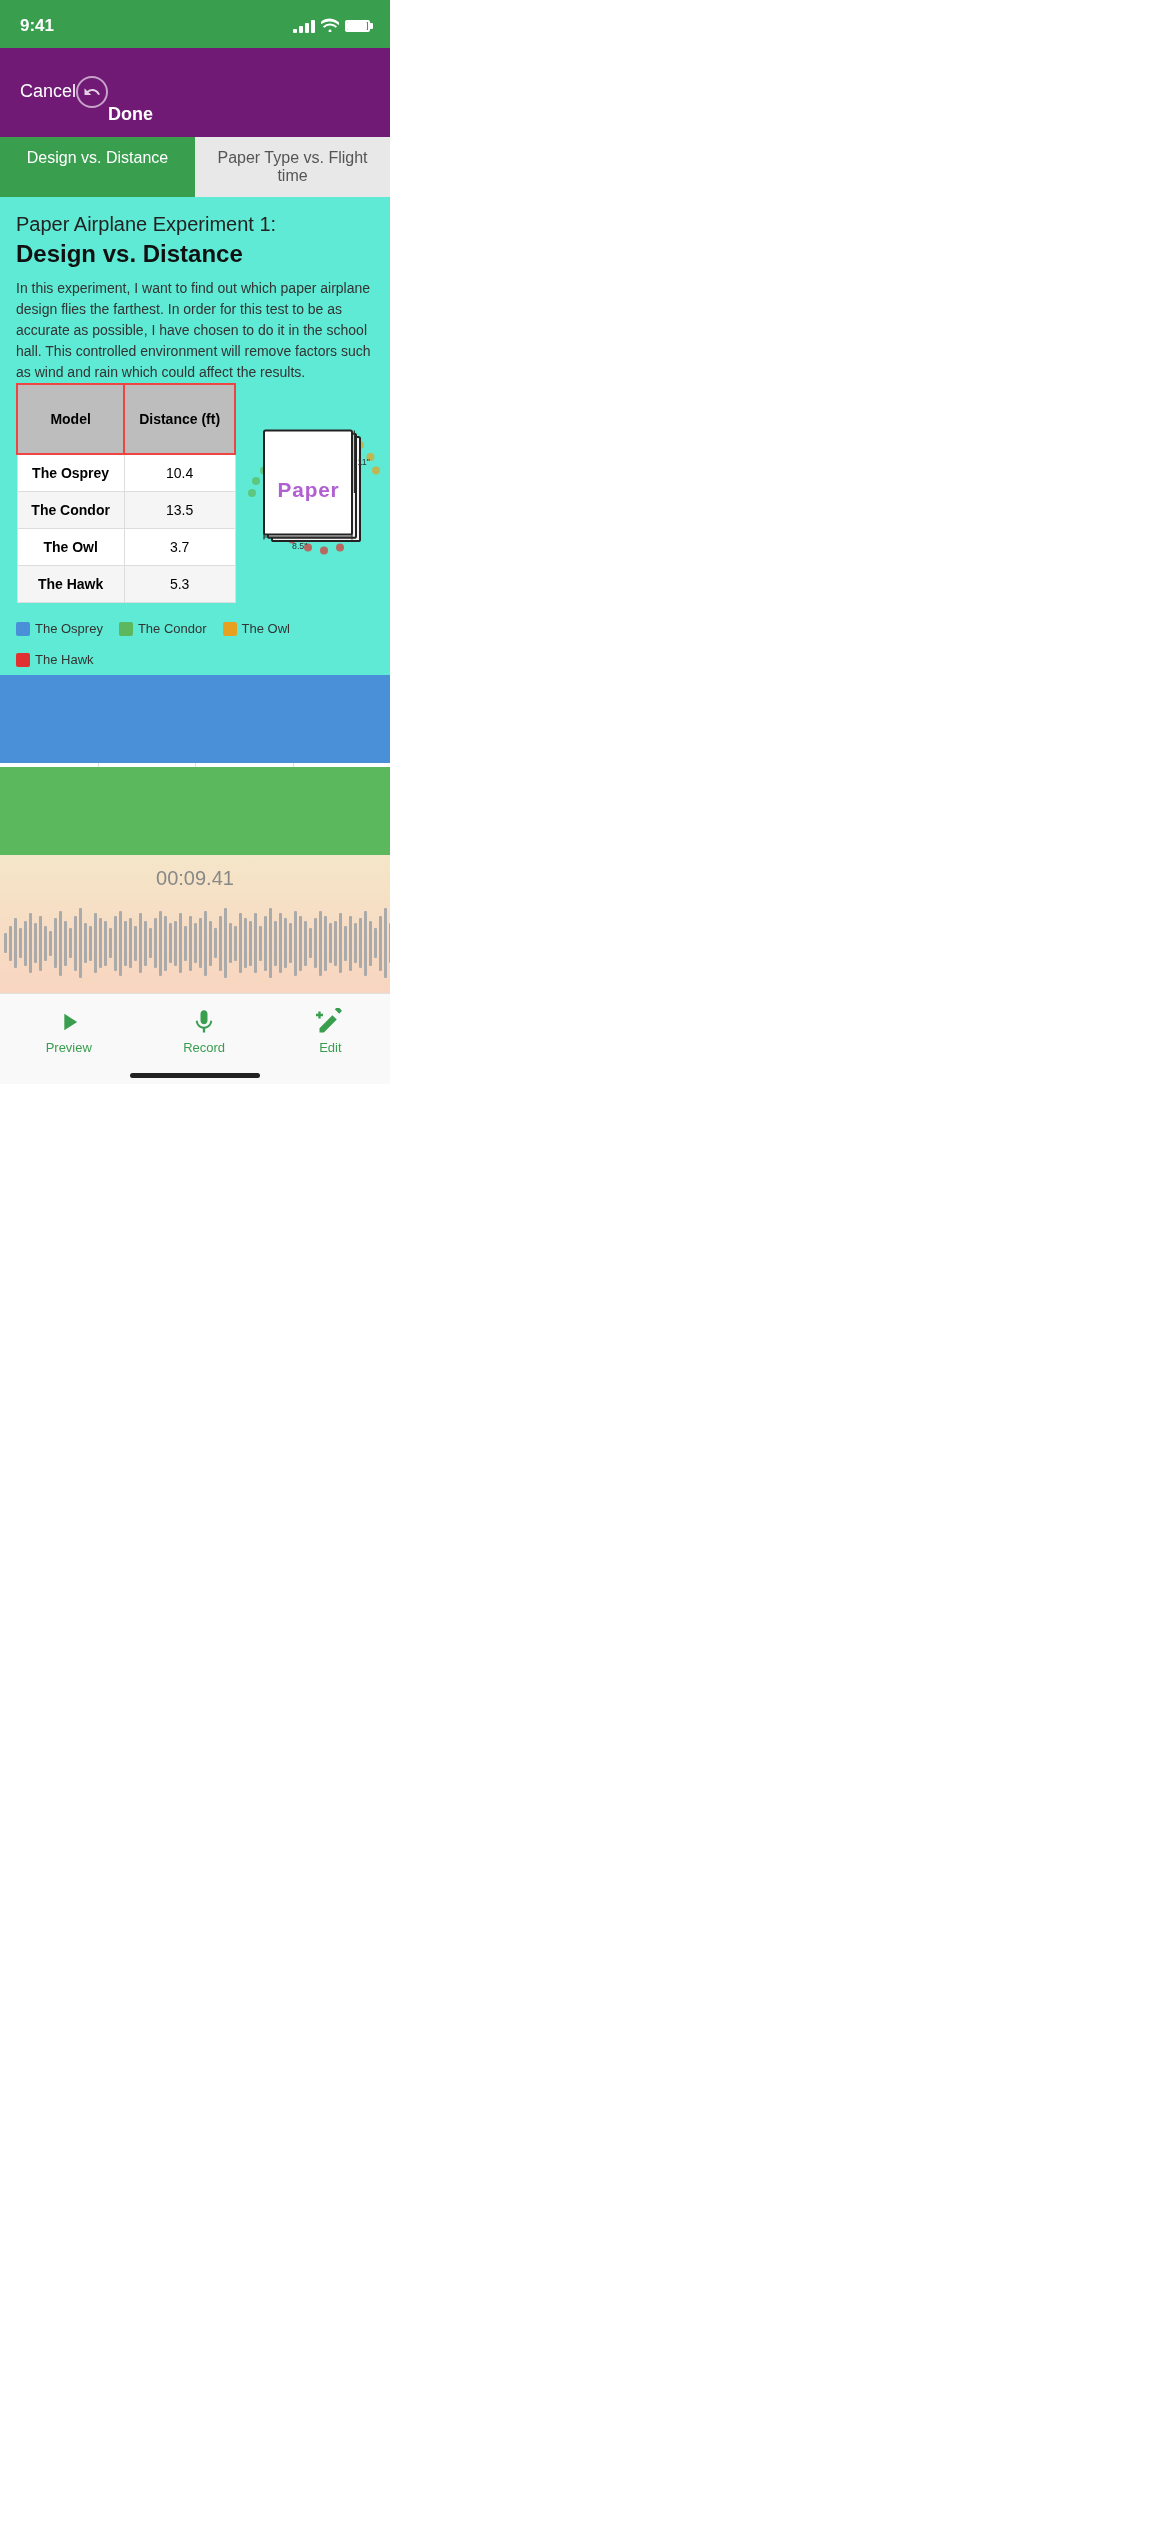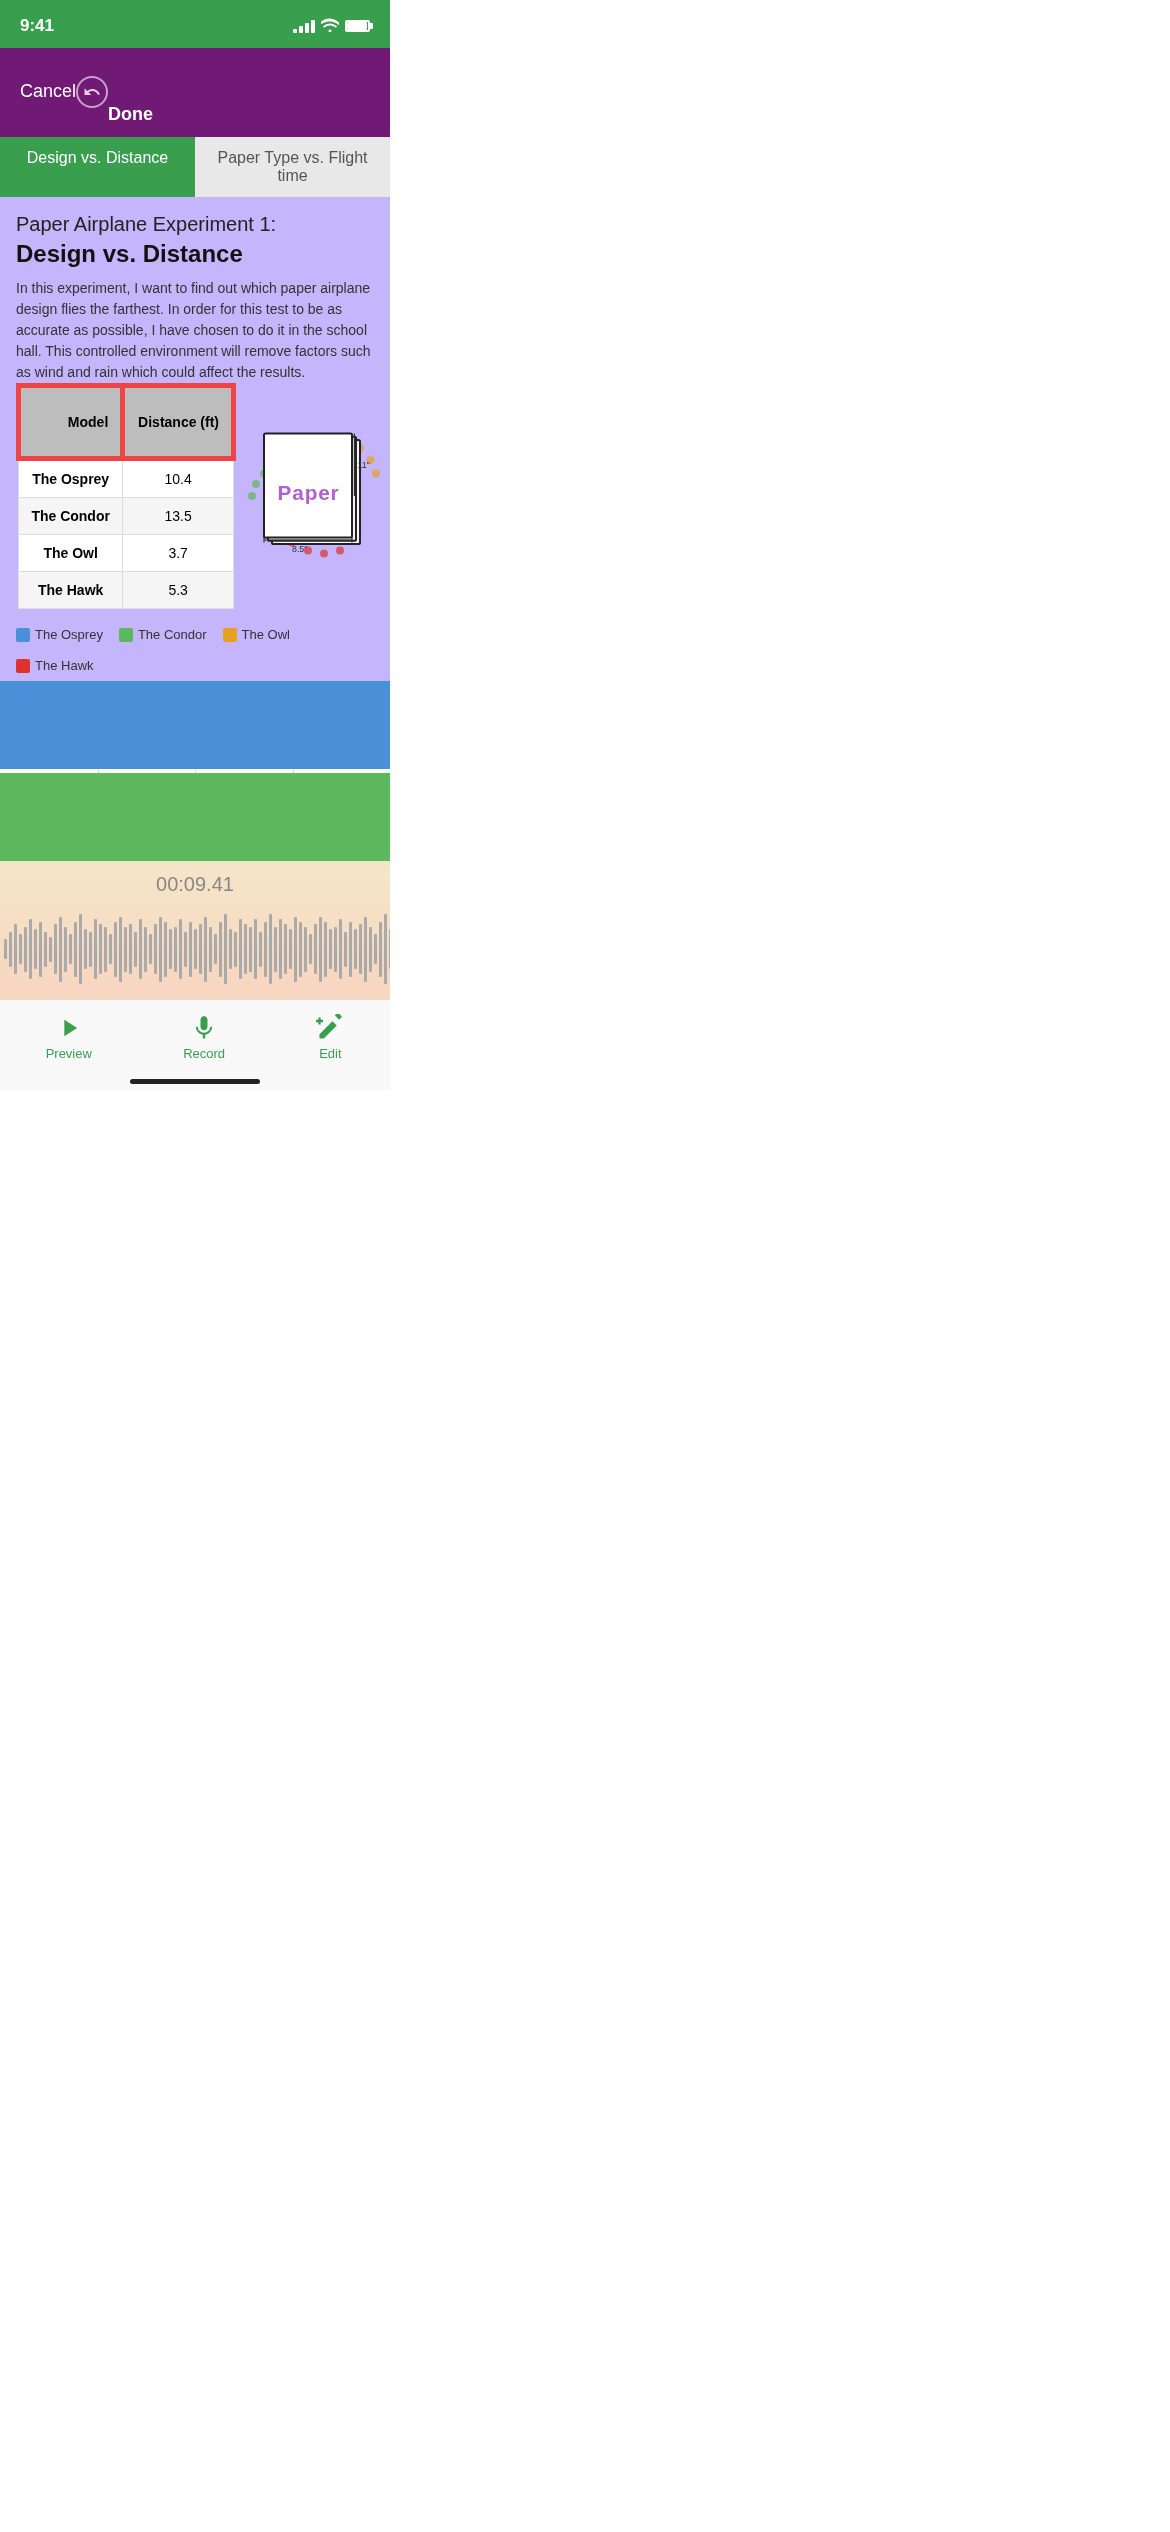--- a/index.html
+++ b/index.html
@@ -116,21 +116,21 @@
       color: white;
       font-weight: 500;
     }
     .tab.inactive {
       background: #e8e8e8;
       color: #555;
     }
 
     
     .content {
-      background: #c4b5fd;
+      background: #5eead4;
       padding: 16px 16px 0;
       position: relative;
       overflow: hidden;
     }
 
     .experiment-title {
       font-size: 20px;
       font-weight: 400;
       color: #222;
       margin-bottom: 4px;
@@ -159,22 +159,22 @@
     .data-table {
       border-collapse: collapse;
       flex: 0 0 auto;
       width: 220px;
     }
     .data-table th {
       background: #bdbdbd;
       padding: 26px 12px;
       font-size: 14px;
       font-weight: 700;
-      text-align: right;
-      border: 5px solid #ef4444;
+      text-align: center;
+      border: 2px solid #ef4444;
     }
     .data-table td {
       padding: 10px 12px;
       font-size: 14px;
       text-align: center;
       border: 1px solid #ddd;
     }
     .data-table tr:nth-child(even) td {
       background: #f5f5f5;
     }

